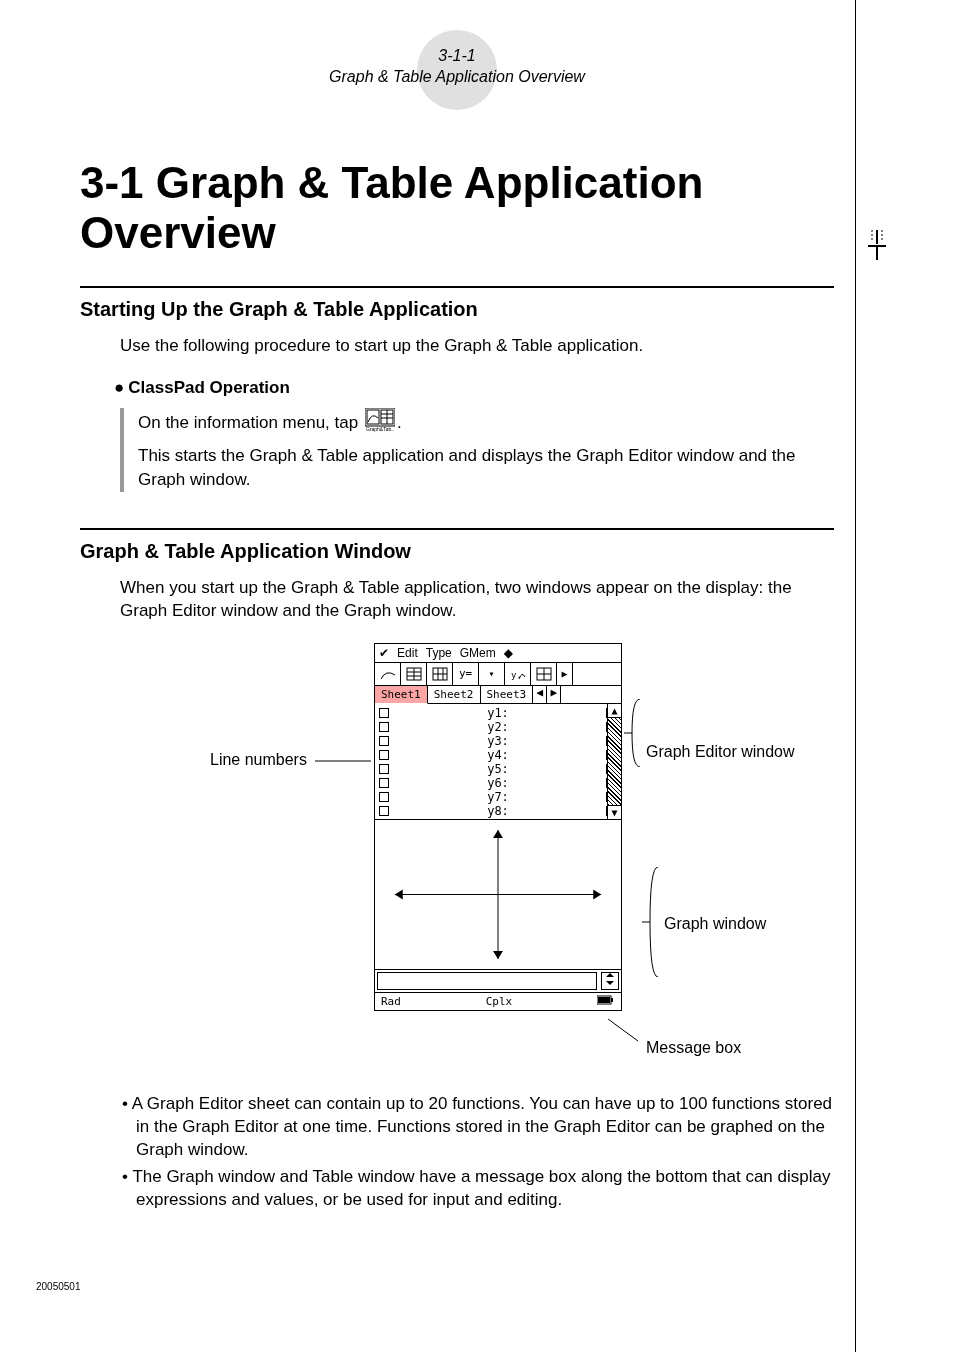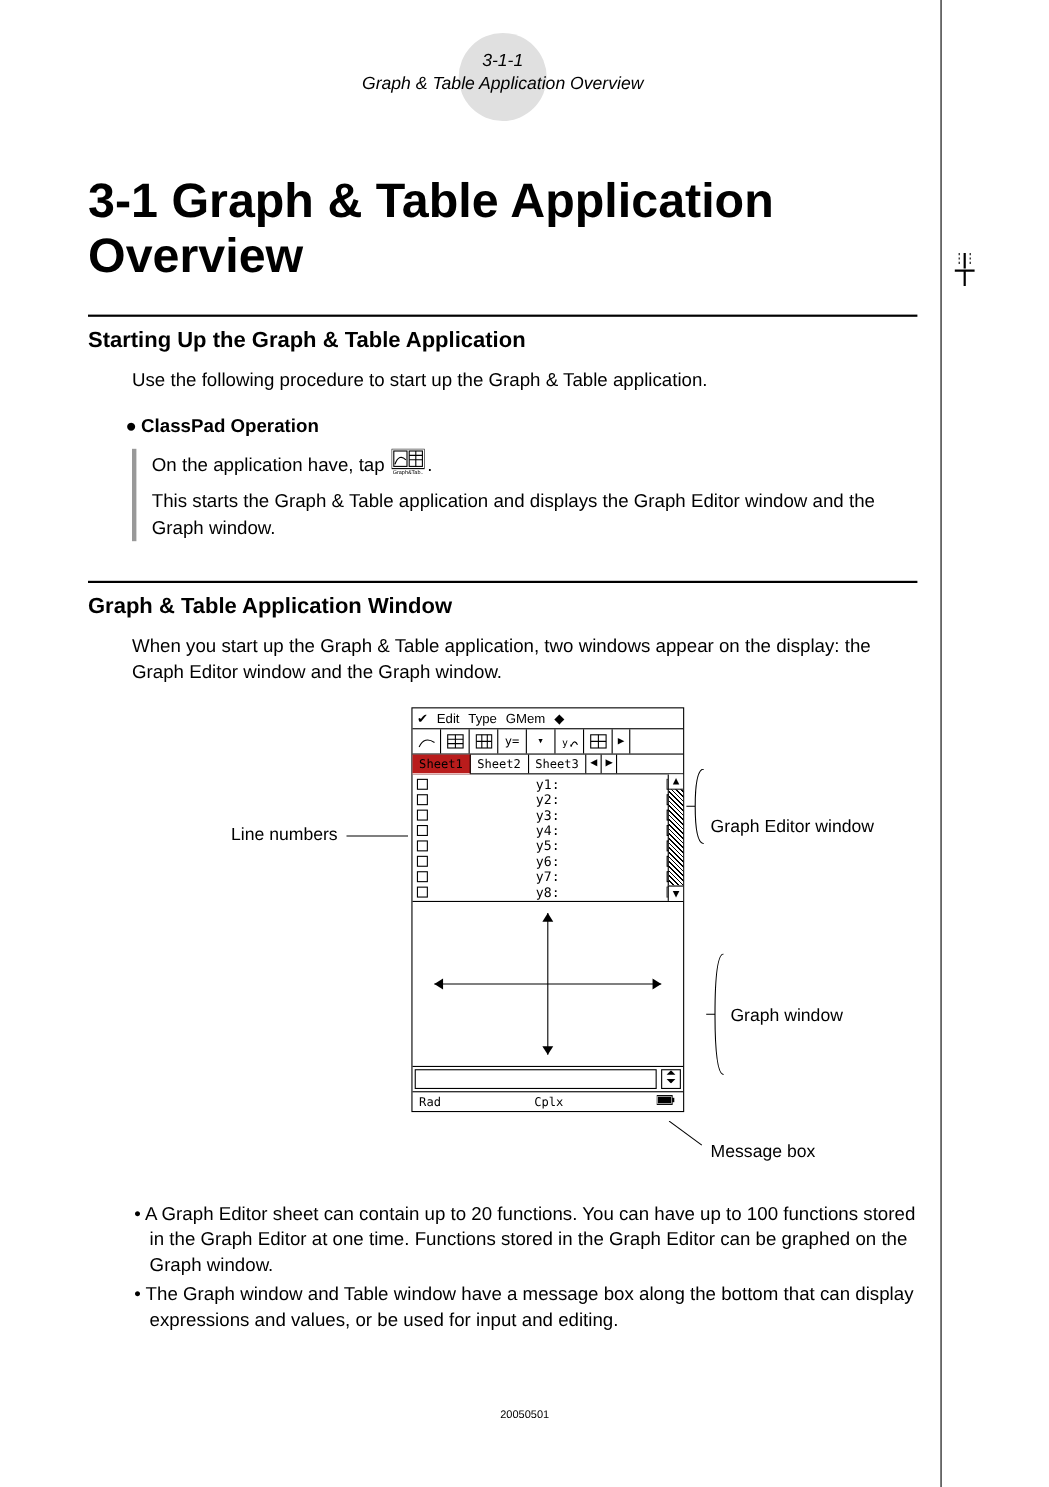--- a/index.html
+++ b/index.html
@@ -130,21 +130,21 @@
   .toolbar .tb-arrow { width:16px; }
   .tabs {
     display:flex;
     border-bottom:1px solid #000;
     font-size:11px;
   }
   .tabs .tab {
     padding:2px 6px;
     border-right:1px solid #000;
   }
-  .tabs .tab.active { background:#b91c1c; border-bottom:1px solid #fff; margin-bottom:-1px; }
+  .tabs .tab.active { background:#fca5a5; border-bottom:1px solid #fff; margin-bottom:-1px; }
   .tabs .nav { width:14px; text-align:center; border-right:1px solid #000;}
   .editor-body {
     position:relative;
     height:116px;
     border-bottom:1px solid #000;
     padding:2px 4px;
     font-size:12px;
     line-height:14px;
   }
   .editor-body .line { display:flex; align-items:center; gap:12px;justify-content:space-between; }
@@ -184,23 +184,23 @@
     margin-left: 56px;
     font-size: 17px;
     line-height: 1.35;
   }
   .bullets li { list-style: none; text-indent: -14px; margin-bottom: 4px;}
   .bullets li::before { content: "• "; }
   .footnum {
     position: absolute;
     bottom: 60px;
     left: 0; width: 954px;
-    text-align: center;
     font-size: 10px;
     color: #000;
+    padding-left: 36px;
   }
 </style>
 </head>
 <body>
 
 <div class="side-line"></div>
 
 <svg class="crop-mark" width="34" height="34" viewBox="0 0 34 34">
   <line x1="17" y1="0" x2="17" y2="14" stroke="#000" stroke-width="2"></line>
   <line x1="12" y1="0" x2="12" y2="11" stroke="#000" stroke-width="1" stroke-dasharray="2 2"></line>
@@ -222,21 +222,21 @@
 
   <h2>Starting Up the Graph &amp; Table Application</h2>
   <p class="body-text">Use the following procedure to start up the Graph &amp; Table application.</p>
 
   <div class="sub-head">
     <span class="bullet">●</span><span>ClassPad Operation</span>
   </div>
 
   <div class="procedure">
     <p>
-      <span>On the application have, tap </span>
+      <span>On the information menu, tap </span>
       <span class="app-icon">
         <svg width="30" height="24" viewBox="0 0 30 24">
           <rect x="0" y="0" width="30" height="18" fill="#fff" stroke="#000"></rect>
           <rect x="2" y="2" width="12" height="14" fill="#fff" stroke="#000"></rect>
           <path d="M3 14 Q7 4 13 10" fill="none" stroke="#000"></path>
           <rect x="16" y="2" width="12" height="14" fill="#fff" stroke="#000"></rect>
           <line x1="16" y1="6" x2="28" y2="6" stroke="#000"></line>
           <line x1="16" y1="10" x2="28" y2="10" stroke="#000"></line>
           <line x1="22" y1="2" x2="22" y2="16" stroke="#000"></line>
           <text x="15" y="23" font-size="5" text-anchor="middle">Graph&amp;Tab..</text>

